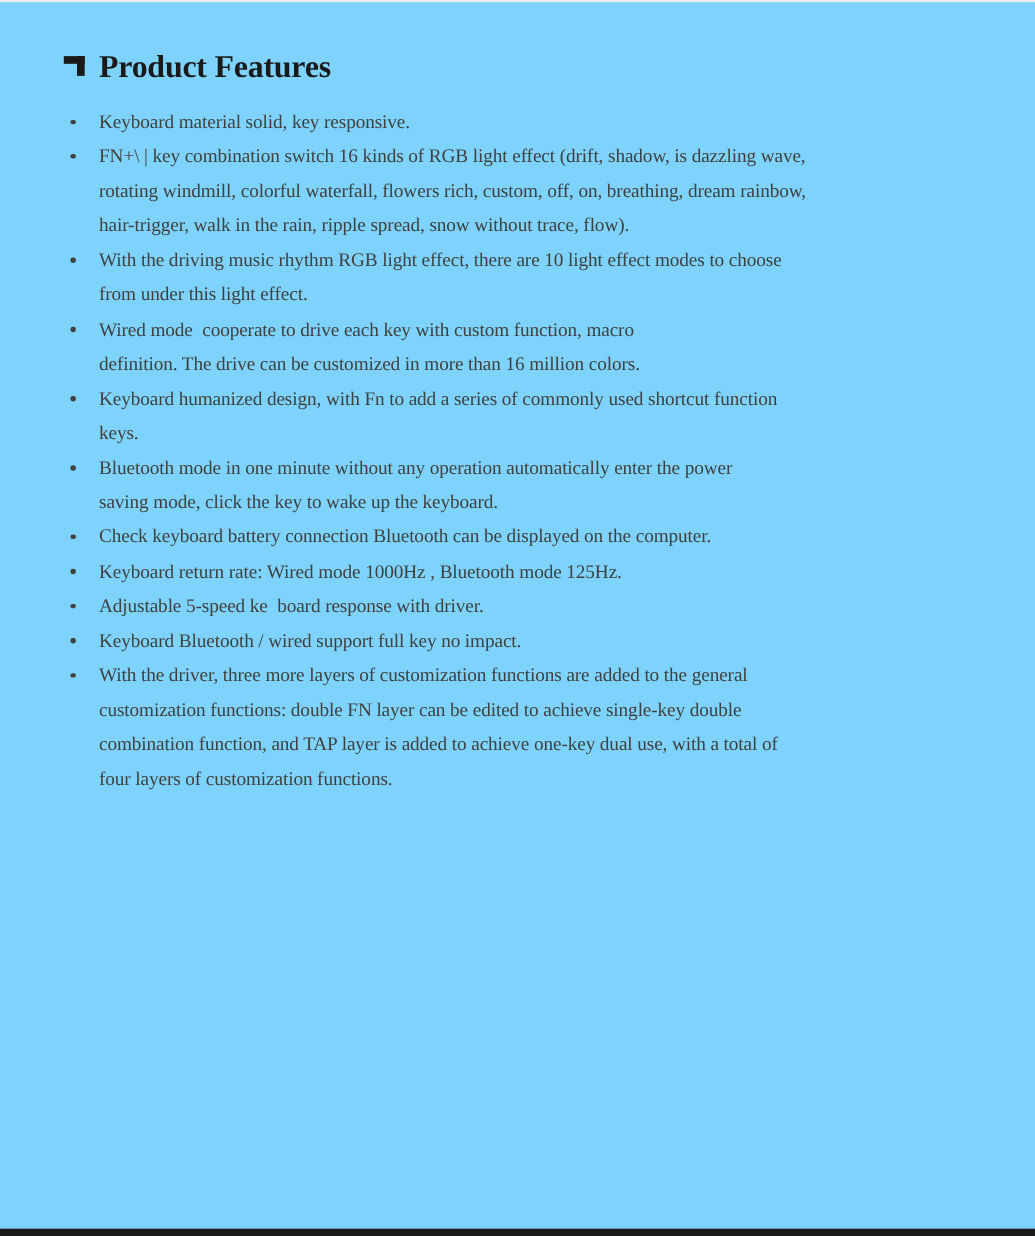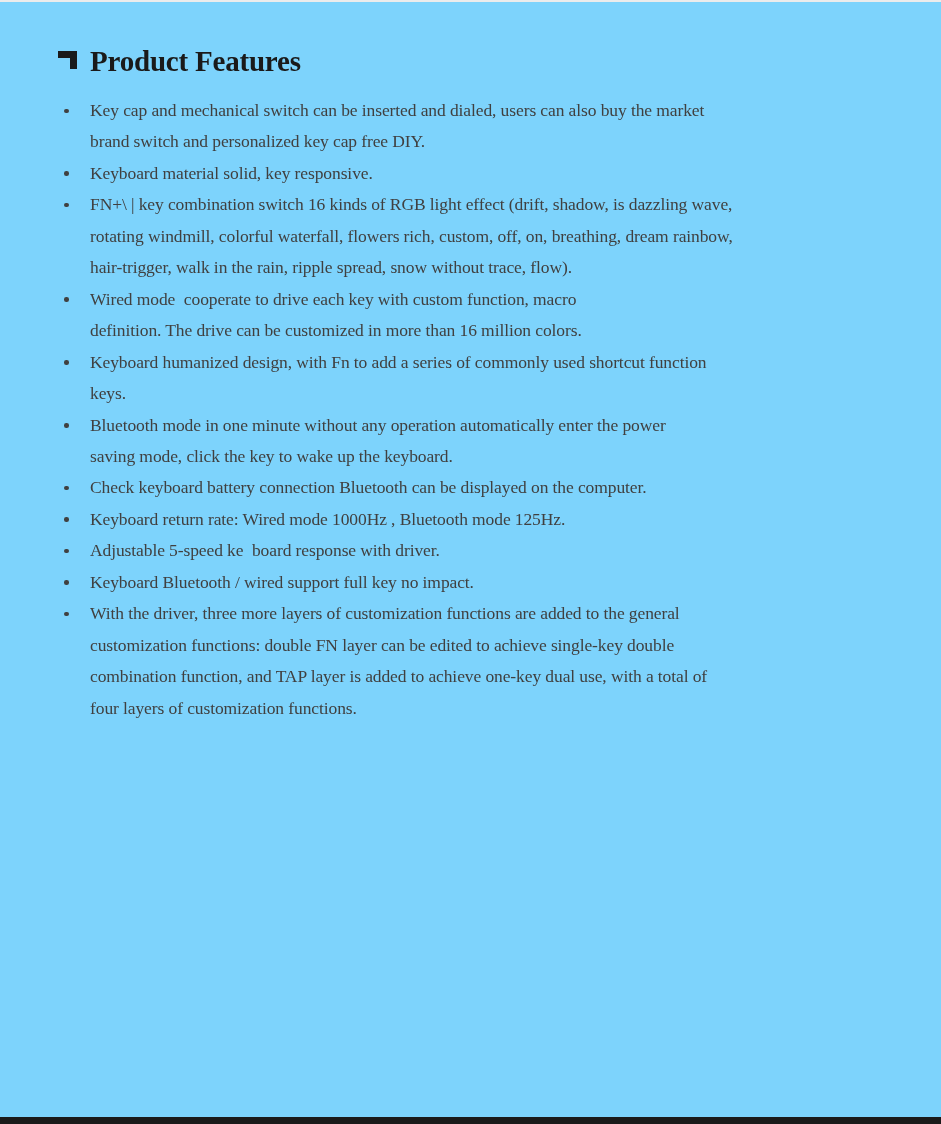--- a/index.html
+++ b/index.html
@@ -80,26 +80,26 @@
 </head>
 <body>
 
 <div class="page">
   <div class="top-border"></div>
 
   <span class="flag-icon"></span>
   <h1 class="section-title">Product Features</h1>
 
   <ul class="feature-list">
-    <li>Key cap and mechanical switch can be inserted and dialed, users can also buy the market
-brand switch and personalized key cap free DIY.</li>
     <li>Keyboard material solid, key responsive.</li>
     <li>FN+\ | key combination switch 16 kinds of RGB light effect (drift, shadow, is dazzling wave,
 rotating windmill, colorful waterfall, flowers rich, custom, off, on, breathing, dream rainbow,
 hair-trigger, walk in the rain, ripple spread, snow without trace, flow).</li>
+    <li>With the driving music rhythm RGB light effect, there are 10 light effect modes to choose
+from under this light effect.</li>
     <li>Wired mode  cooperate to drive each key with custom function, macro
 definition. The drive can be customized in more than 16 million colors.</li>
     <li>Keyboard humanized design, with Fn to add a series of commonly used shortcut function
 keys.</li>
     <li>Bluetooth mode in one minute without any operation automatically enter the power
 saving mode, click the key to wake up the keyboard.</li>
     <li>Check keyboard battery connection Bluetooth can be displayed on the computer.</li>
     <li>Keyboard return rate: Wired mode 1000Hz , Bluetooth mode 125Hz.</li>
     <li>Adjustable 5-speed ke  board response with driver.</li>
     <li>Keyboard Bluetooth / wired support full key no impact.</li>

